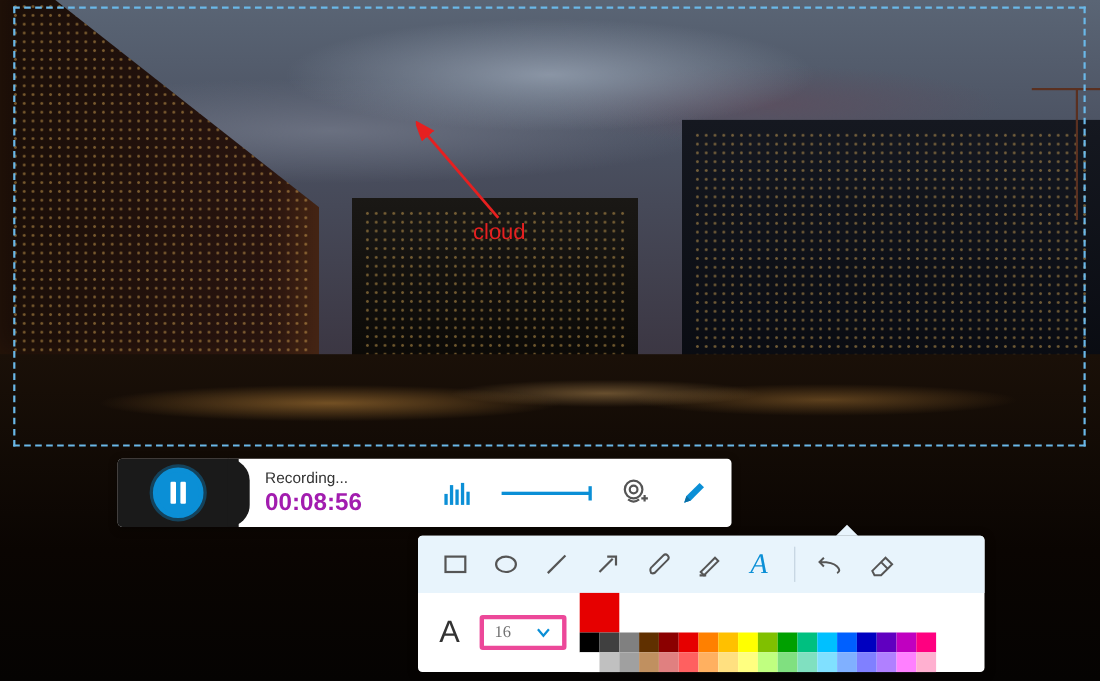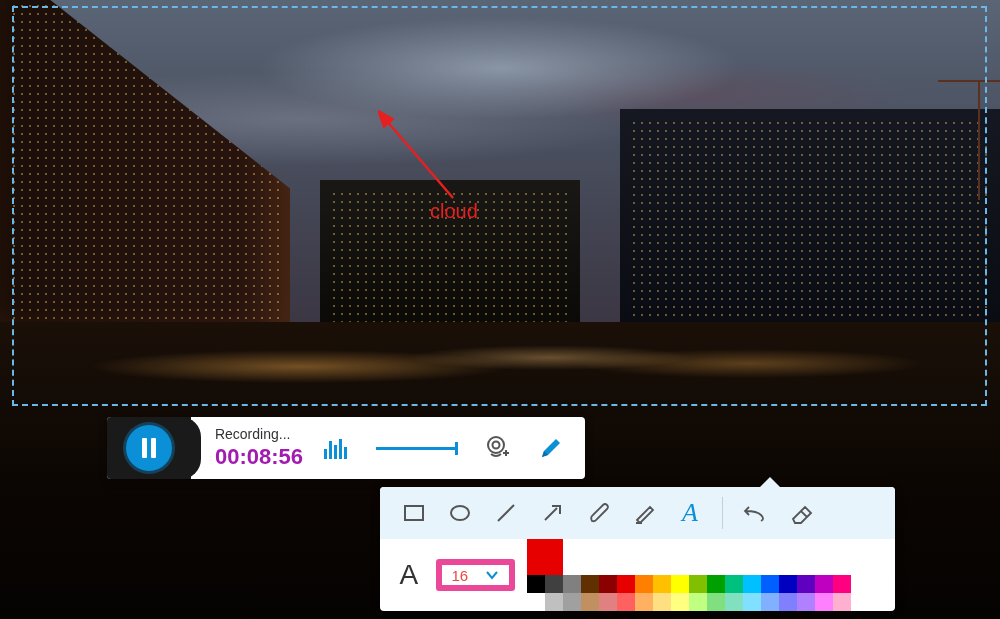--- a/index.html
+++ b/index.html
@@ -73,21 +73,21 @@
   position: absolute;
   left: 430px; top: 200px;
   color: #e62020;
   font-size: 20px;
 }
 
 
 .rec-toolbar {
   position: absolute;
   left: 107px; top: 417px;
-  width: 478px; height: 62px;
+  width: 558px; height: 62px;
   background: #fff;
   border-radius: 4px;
   display: flex;
   align-items: center;
   box-shadow: 0 2px 8px rgba(0,0,0,0.3);
 }
 .rec-left {
   width: 110px; height: 100%;
   background: #1a1a1a;
   border-radius: 4px 0 0 4px;
@@ -152,23 +152,23 @@
 }
 .divider { width:1px; height:32px; background:#c0d0dc; margin:0 6px;}
 .shape-btn.active .text-a { color:#0b8fd6; }
 .text-a { font-size:26px; font-family: Georgia, serif; font-style: italic; color:#555;}
 
 .opts-row {
   flex:1; display:flex; align-items:center; padding: 0 14px; gap:12px;
 }
 .font-a { font-size:28px; color:#333; width:30px; text-align:center;}
 .font-size-sel {
-  width: 80px; height: 32px; border:6px solid #ec4899; border-radius:3px;
+  width: 80px; height: 32px; border:4px solid #ec4899; border-radius:3px;
   display:flex; align-items:center; justify-content:space-between;
-  padding: 0 10px; cursor:pointer; font-size:15px; color:#ef4444;
+  padding: 0 10px; cursor:pointer; font-size:15px; color:#737373;font-family:Liberation Serif, serif;
 }
 
 .palette { display:flex; flex-wrap:wrap; width: 360px; gap:0;}
 .swatch { width:18px; height:18px; cursor:pointer;}
 .swatch.big { width:36px; height:36px; margin-right:4px;}
 </style>
 </head>
 <body>
 
 <div class="bg">

